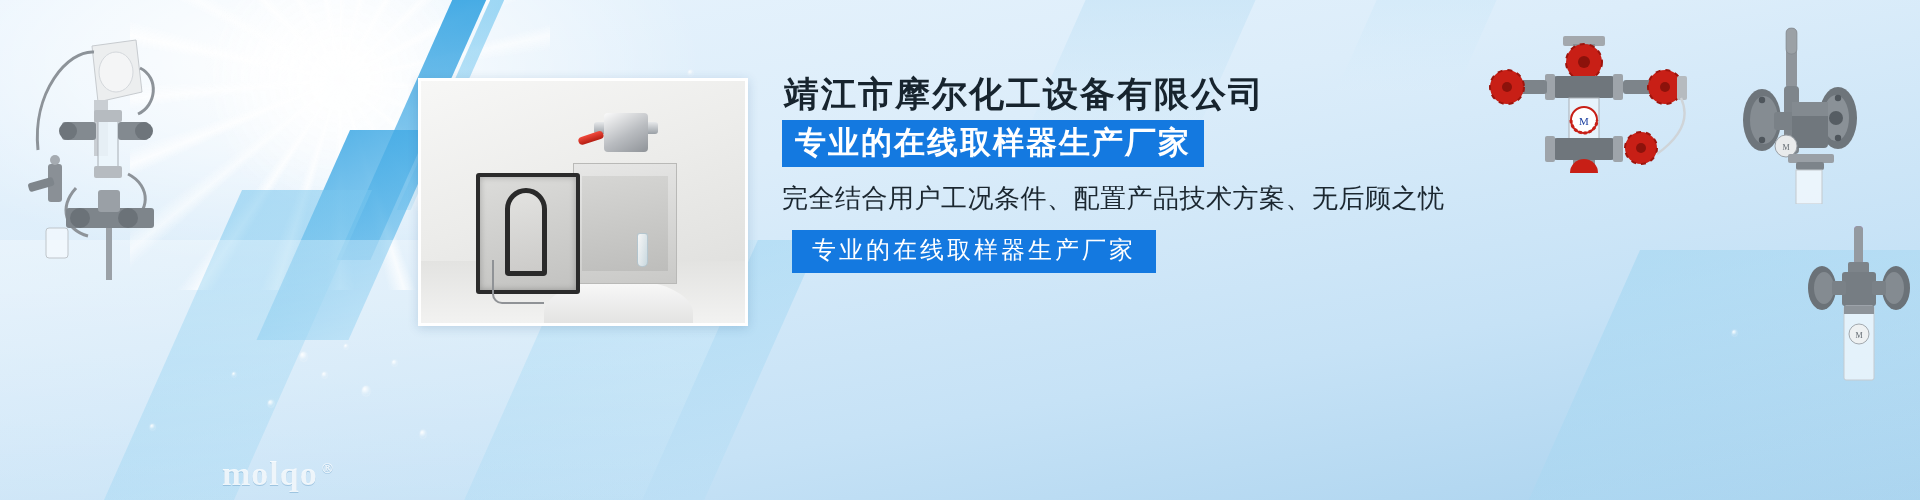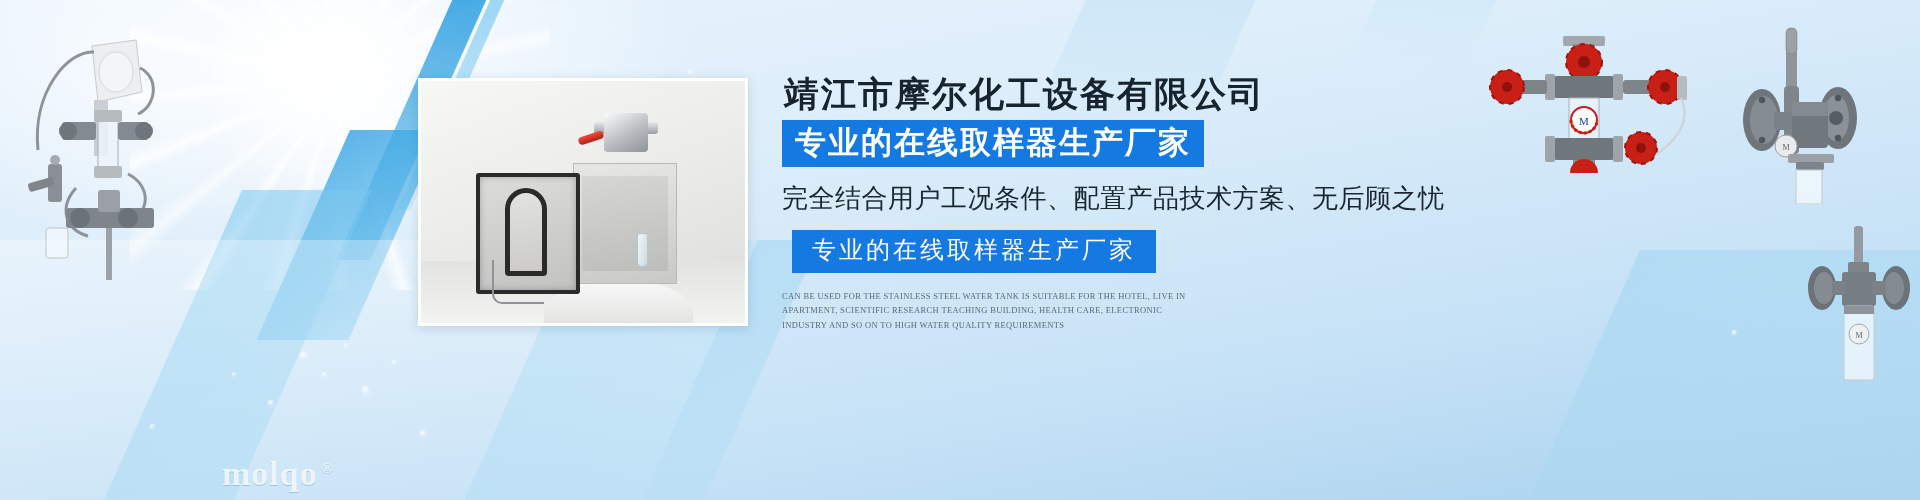--- a/index.html
+++ b/index.html
@@ -308,21 +308,20 @@
       </div>
       <div class="ph-cable"></div>
     </div>
   </div>
 
   <div class="copy">
     <div class="company">靖江市摩尔化工设备有限公司</div>
     <div><span class="headline">专业的在线取样器生产厂家</span></div>
     <div class="subline">完全结合用户工况条件、配置产品技术方案、无后顾之忧</div>
     <div><span class="cta">专业的在线取样器生产厂家</span></div>
-    <div class="enfine">CAN BE USED FOR THE STAINLESS STEEL WATER TANK IS SUITABLE FOR THE HOTEL, LIVE IN APARTMENT, SCIENTIFIC RESEARCH TEACHING BUILDING, HEALTH CARE, ELECTRONIC INDUSTRY AND SO ON TO HIGH WATER QUALITY REQUIREMENTS</div>
   </div>
 
   <svg class="prod" style="left:1485px; top:28px;" width="210" height="145" viewBox="0 0 210 145">
     <g>
       <rect x="78" y="8" width="42" height="10" rx="2" fill="#a3a8ad"></rect>
       <rect x="88" y="16" width="22" height="16" fill="#8a9096"></rect>
       <g>
         <circle cx="99" cy="34" r="18" fill="#c81f16"></circle>
         <circle cx="99" cy="34" r="18" fill="none" stroke="#9e140c" stroke-width="2" stroke-dasharray="5 5"></circle>
         <circle cx="99" cy="34" r="6" fill="#8c120b"></circle>

